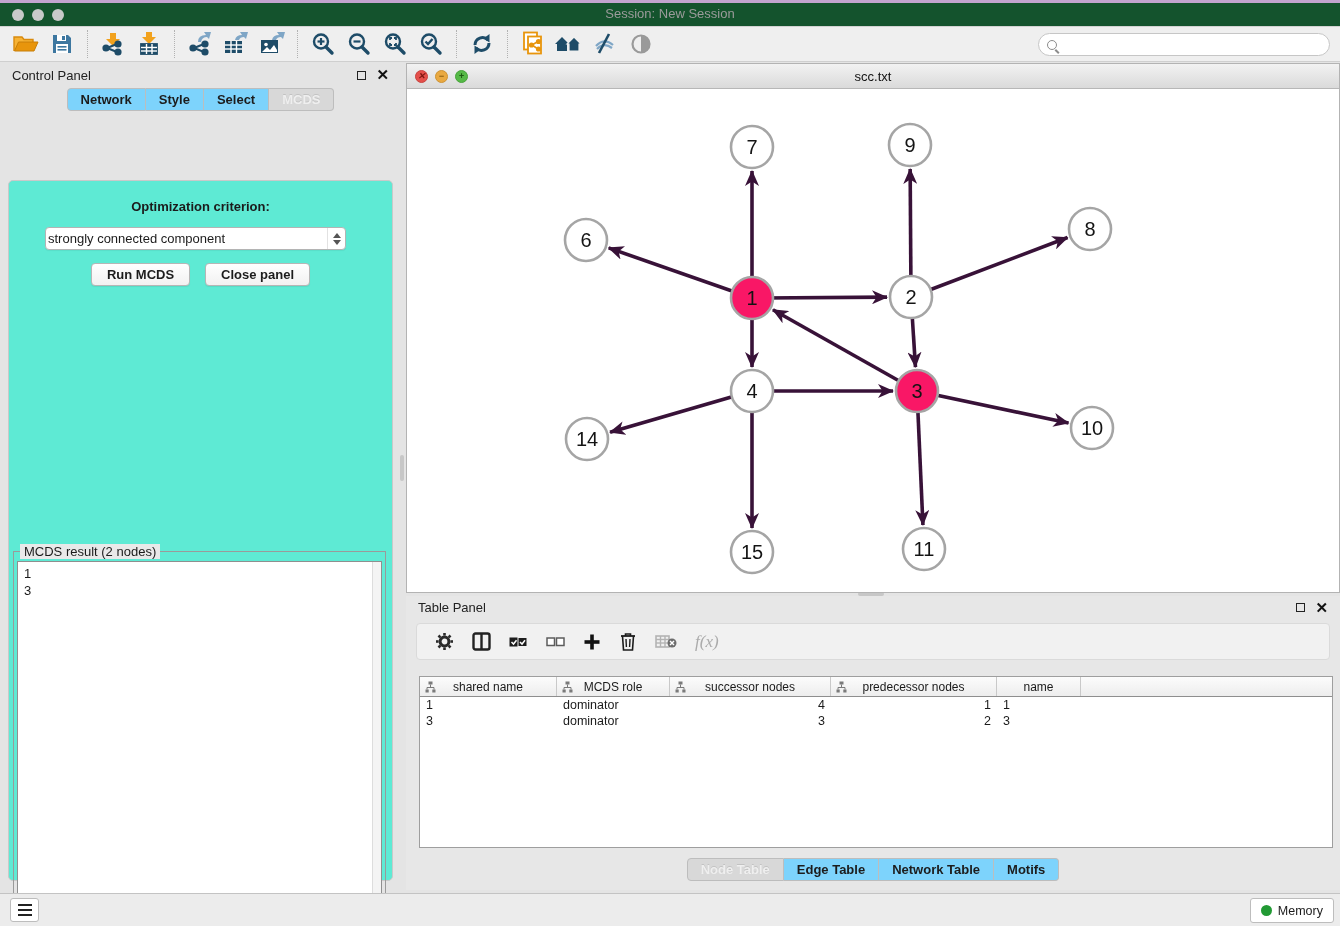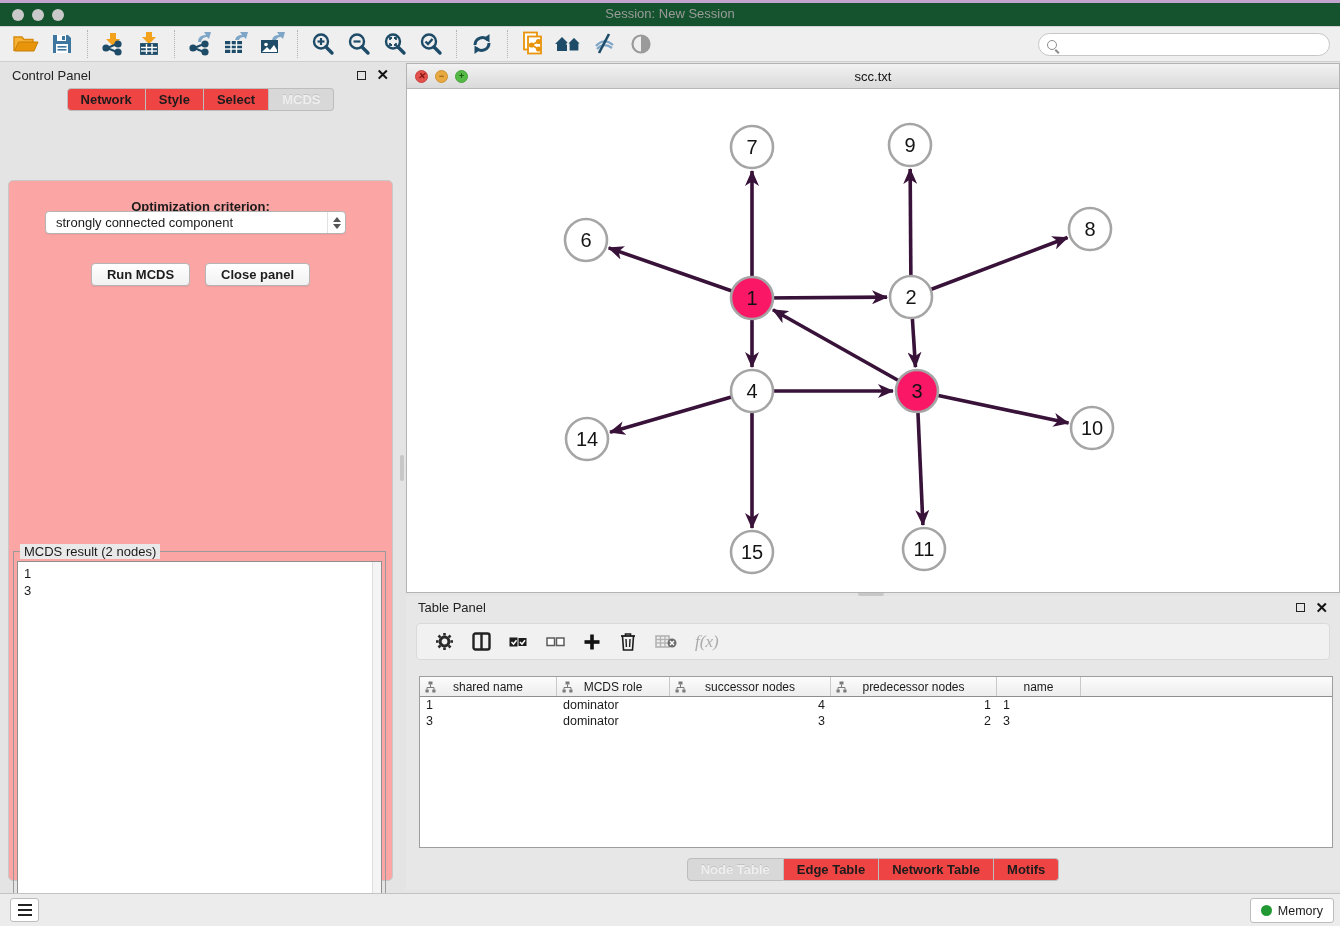--- a/index.html
+++ b/index.html
@@ -32,31 +32,31 @@
                   font-family:"Liberation Sans", sans-serif; padding:0 6px; }
 
   
   .control-panel { position:absolute; left:0; top:62px; width:401px; height:831px; background:#E4E4E4; }
   .cp-header { height:26px; display:flex; align-items:center; padding:0 12px;justify-content:center; }
   .panel-title { flex:1; font-size:13px; color:#222; }
   .panel-icons { display:flex; gap:10px; align-items:center; }
   .float-box { width:9px; height:9px; border:1.6px solid #222; display:block; }
   .close-x { font-weight:bold; font-size:15px; color:#111; line-height:10px; }
   .tabstrip { display:flex; justify-content:center; position:relative; z-index:2; }
-  .tab { background:#ef4444; border:1px solid #BDBDBD; border-left-width:0; padding:3px 13px;
+  .tab { background:#7dd3fc; border:1px solid #BDBDBD; border-left-width:0; padding:3px 13px;
          font-weight:bold; font-size:13px; color:#1c1c1c; }
   .tab:first-child { border-left-width:1px; border-radius:4px 0 0 4px; }
   .tab:last-child { border-radius:0 4px 4px 0; }
   .tab.sel { background:#D8D8D8; color:#EFEFEF; text-shadow:0 -1px 0 rgba(0,0,0,0.10); }
   .cp-body { position:absolute; left:8px; right:8px; top:118px; bottom:12px;
-             background:#fca5a5; border:1px solid #C9C9C9; border-radius:5px; }
+             background:#5eead4; border:1px solid #C9C9C9; border-radius:5px; }
   .opt-label { text-align:center; margin-top:18px; font-weight:bold; }
-  .dropdown { position:absolute; left:36px; right:46px; top:30px; height:23px; background:#fff;
+  .dropdown { position:absolute; left:36px; right:46px; top:46px; height:23px; background:#fff;
               border:1px solid #B4B4B4; border-radius:4px; display:flex; align-items:center;
-              padding-left:10px; box-shadow:0 1px 1px rgba(0,0,0,0.06); }
+              padding-left:2px; box-shadow:0 1px 1px rgba(0,0,0,0.06); }
   .dropdown .val { flex:1; font-size:13px; }
   .stepper { width:18px; height:100%; display:flex; flex-direction:column; align-items:center;
              justify-content:center; gap:2px; border-left:1px solid #E2E2E2; }
   .stepper i { display:block; width:0; height:0; border-left:4px solid transparent; border-right:4px solid transparent; }
   .stepper .up { border-bottom:5px solid #555; }
   .stepper .down { border-top:5px solid #555; }
   .btnrow { position:absolute; left:0; right:0; top:82px; display:flex; justify-content:center; gap:15px; }
   .aqua-btn { background:linear-gradient(#FFFFFF,#F1F1F1); border:1px solid #B6B6B6; border-radius:4px;
               padding:3px 15px; font-weight:bold; font-size:13px; color:#1c1c1c;
               box-shadow:0 1px 1px rgba(0,0,0,0.07); }

